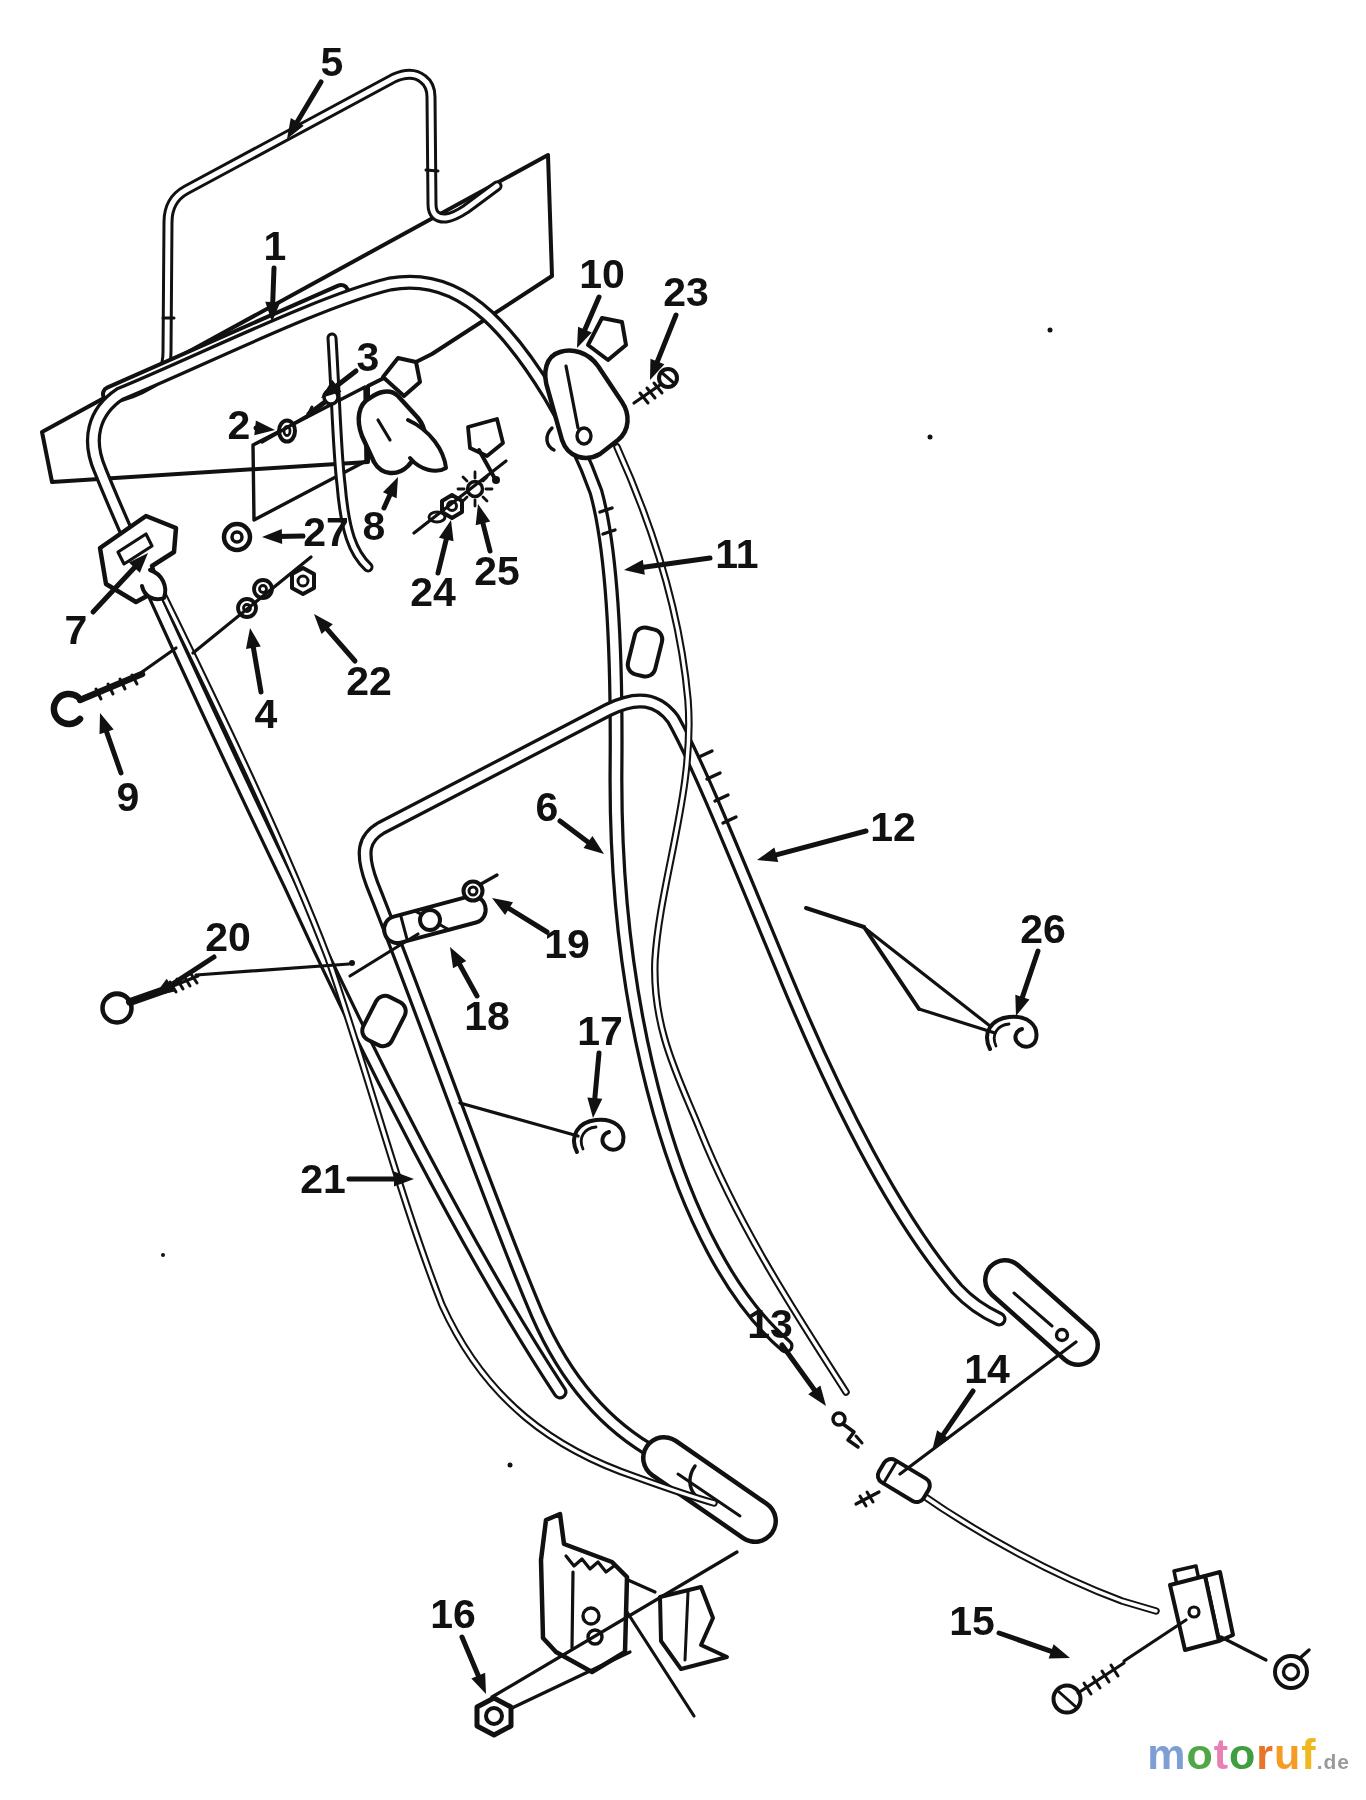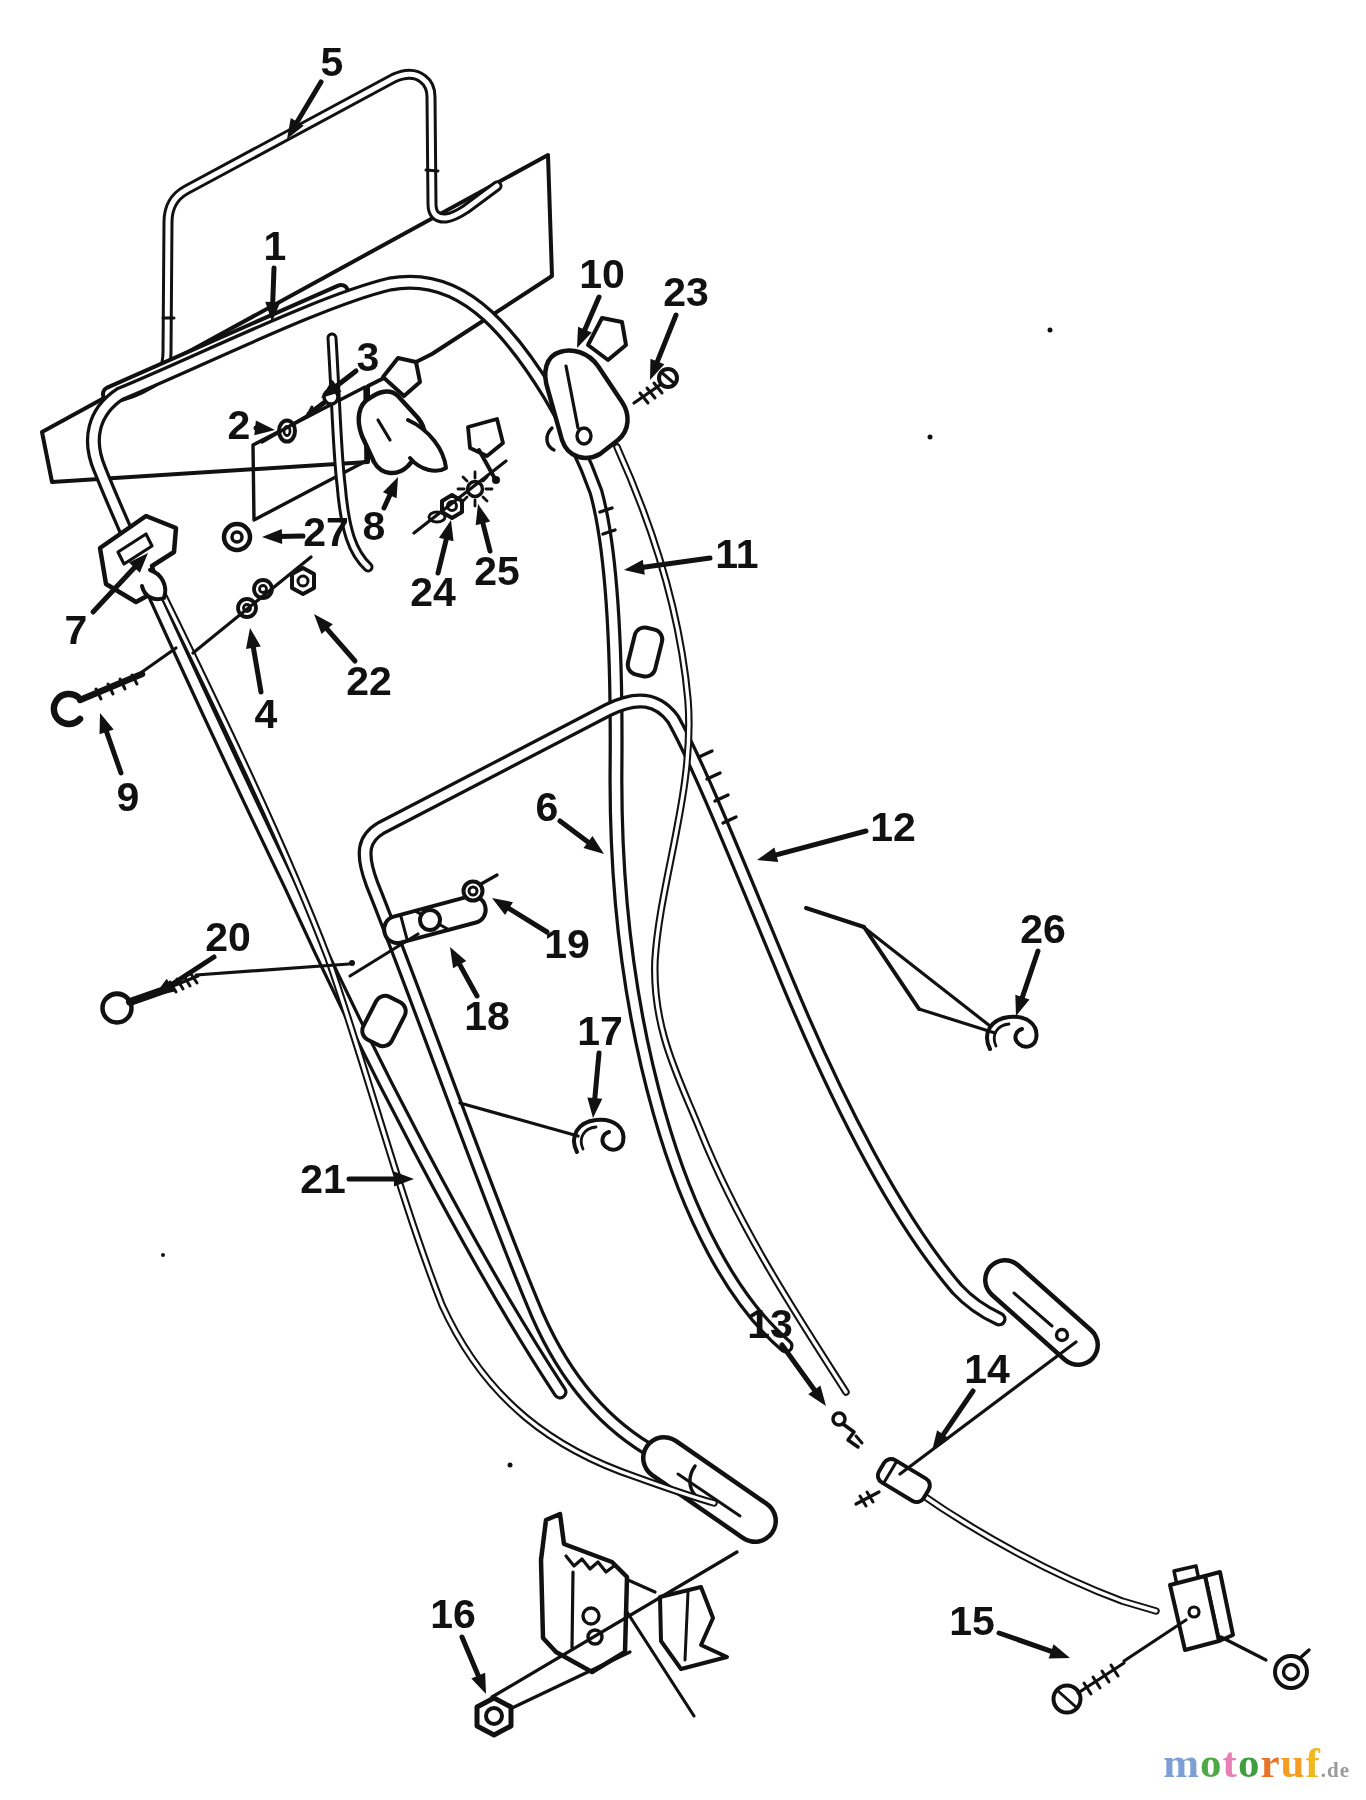--- a/index.html
+++ b/index.html
@@ -1,20 +1,20 @@
 <!DOCTYPE html>
 <html><head>
 <meta charset="utf-8">
 <style>
   html,body{margin:0;padding:0;background:#fff;}
   .stage{position:relative;width:1366px;height:1800px;background:#ffffff;overflow:hidden;
          font-family:"Liberation Sans",sans-serif;}
   svg{position:absolute;left:0;top:0;}
   .callout-num{font-family:"Liberation Sans",sans-serif;font-weight:bold;font-size:41px;fill:#111;}
-  .wm{position:absolute;right:16px;bottom:16px;font-family:Liberation Serif, serif;
+  .wm{position:absolute;right:16px;bottom:24px;font-family:Liberation Sans, sans-serif;
       font-weight:bold;font-size:43px;letter-spacing:1px;line-height:1;}
   .wm .suffix{font-size:21px;font-weight:bold;}
 </style>
 </head>
 <body>
 
 <div class="stage">
 <svg width="1366" height="1800" viewBox="0 0 1366 1800">
   <g fill="none" stroke="#111" stroke-linecap="round" stroke-linejoin="round">
 

